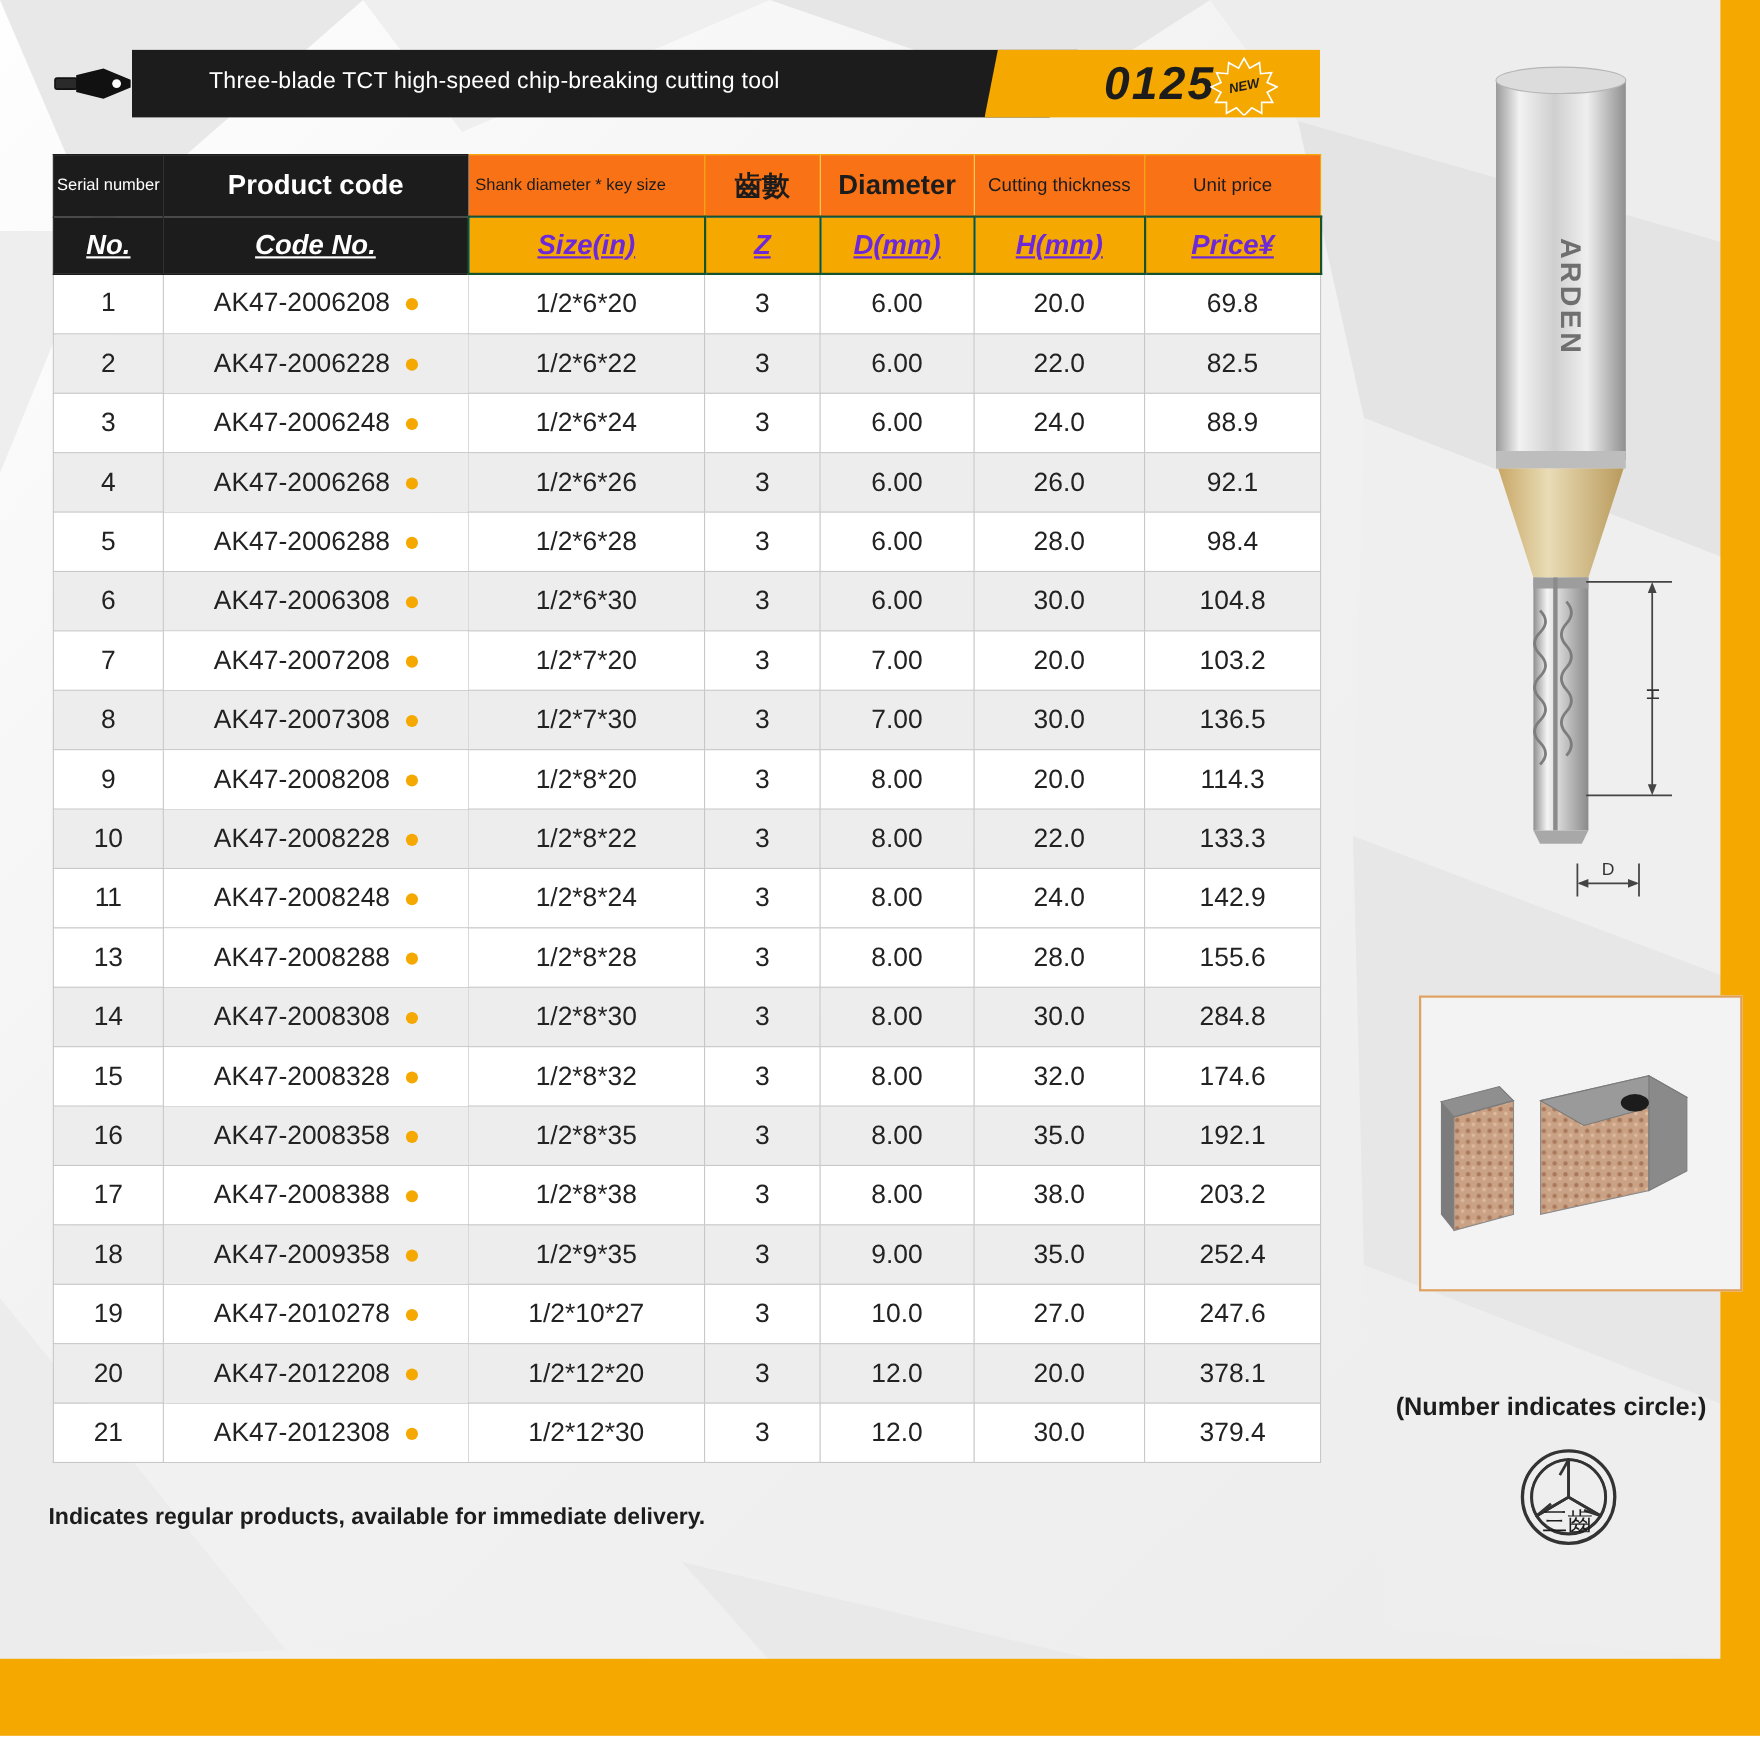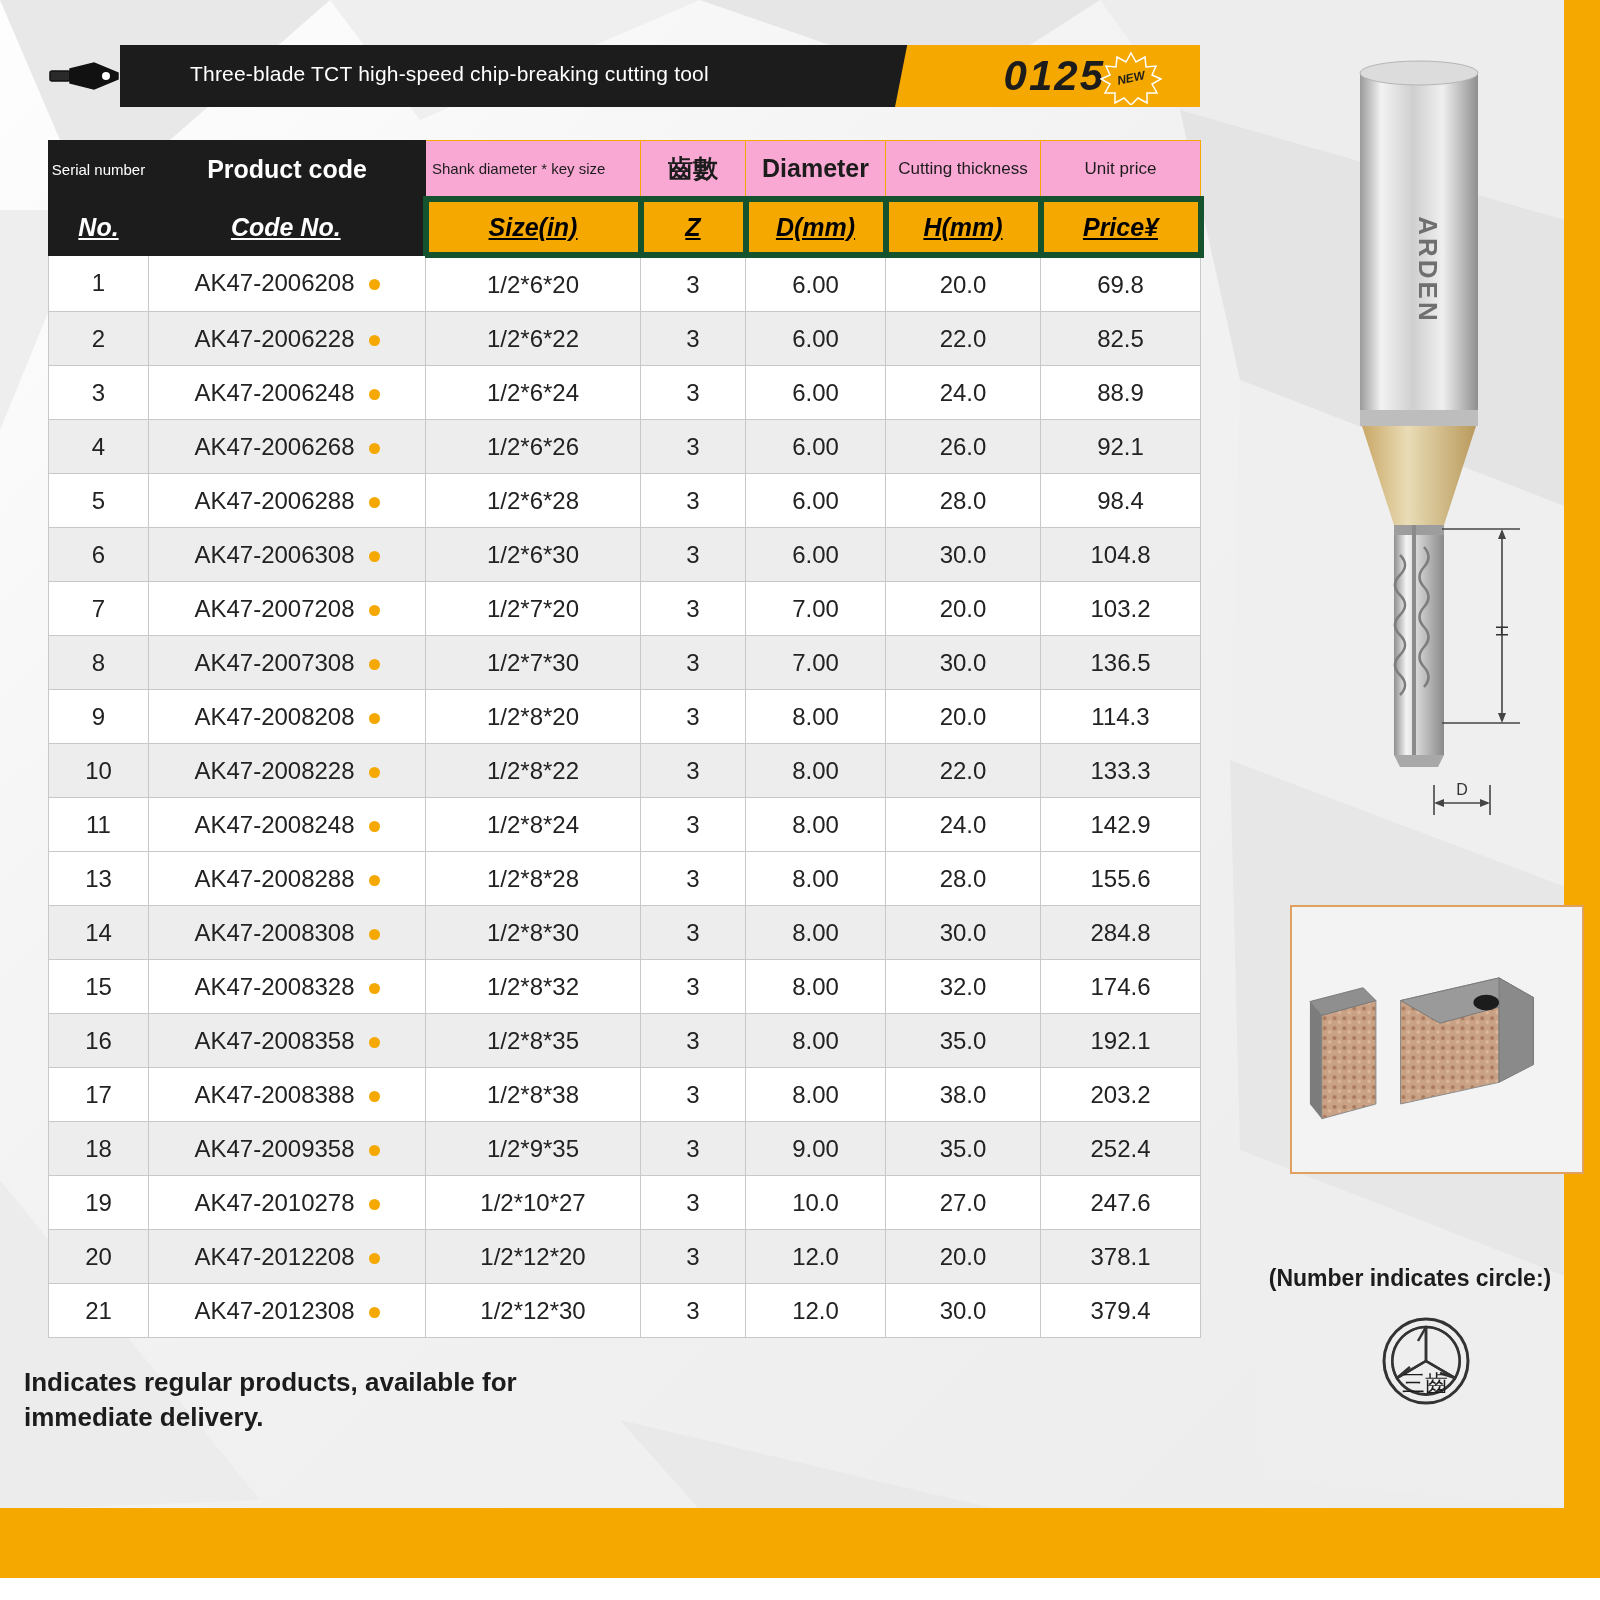--- a/index.html
+++ b/index.html
@@ -127,21 +127,21 @@
   }
   
   tr.head1 th {
     background: #1c1c1c;
     color: #ffffff;
     font-weight: bold;
     height: 55px;
     border: 1px solid #1c1c1c;
   }
   tr.head1 th.yellow {
-    background: #f9a8d4;
+    background: #f97316;
     color: #1c1c1c;
     border: 1px solid #f5a800;
   }
   tr.head1 th.small {
     font-size: 15px;
     font-weight: normal;
     line-height: 1.15;
     text-align: left;
     padding-left: 6px;
   }
@@ -155,22 +155,22 @@
     color: #ffffff;
     font-style: italic;
     font-weight: bold;
     font-size: 25px;
     height: 50px;
     border: 1px solid #1c1c1c;
     text-decoration: underline;
   }
   tr.head2 th.yellow {
     background: #f5a800;
-    color: #000000;
-    border: 6px solid #14532d;
+    color: #6d28d9;
+    border: 2px solid #14532d;
   }
 
   tbody tr.odd td { background: #ffffff; }
   tbody tr.even td { background: #ededed; }
 
   td.code {
     position: relative;
     font-size: 25px;
   }
   td.code .dot {
@@ -189,24 +189,24 @@
   .col-code  { width: 277px; }
   .col-size  { width: 215px; }
   .col-z     { width: 105px; }
   .col-d     { width: 140px; }
   .col-h     { width: 155px; }
   .col-price { width: 160px; }
 
   
   .note {
     position: absolute;
-    left: 24px;
+    left: 44px;
     top: 1365px;
     width: 600px;
-    font-size: 26px;
+    font-size: 21px;
     font-weight: bold;
     color: #1c1c1c;
     line-height: 1.35;
   }
 
   
   .tool-art {
     position: absolute;
     left: 1340px;
     top: 55px;

